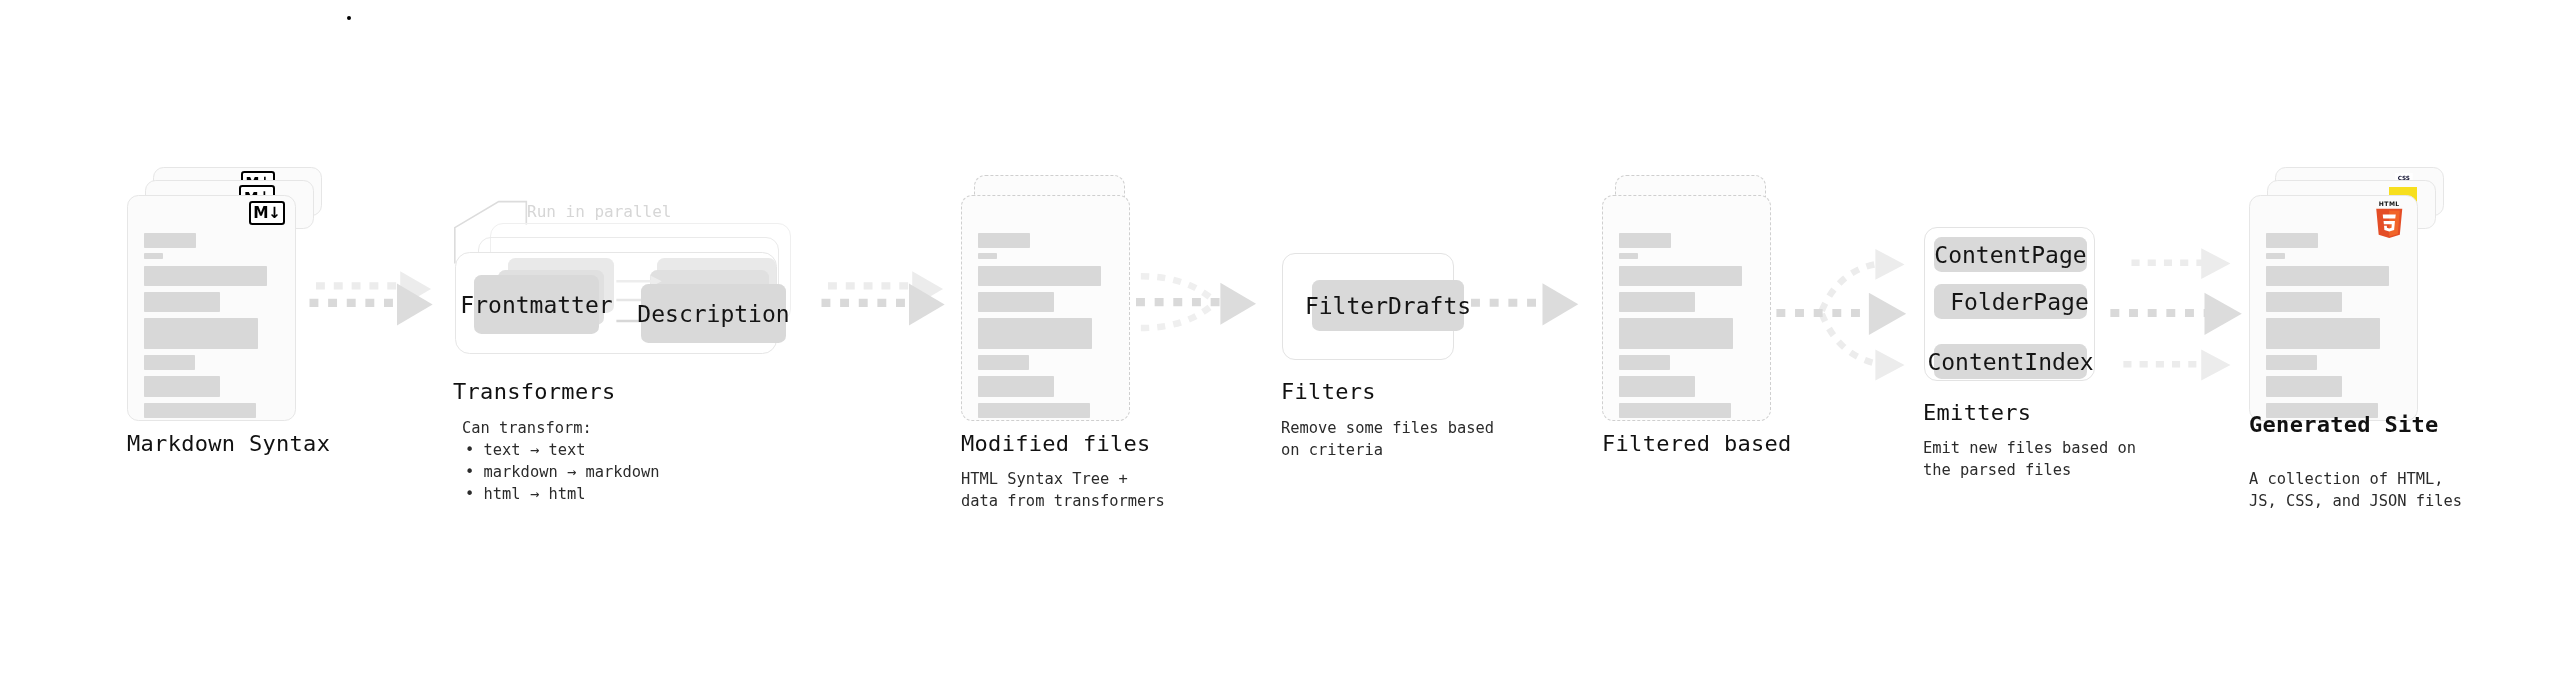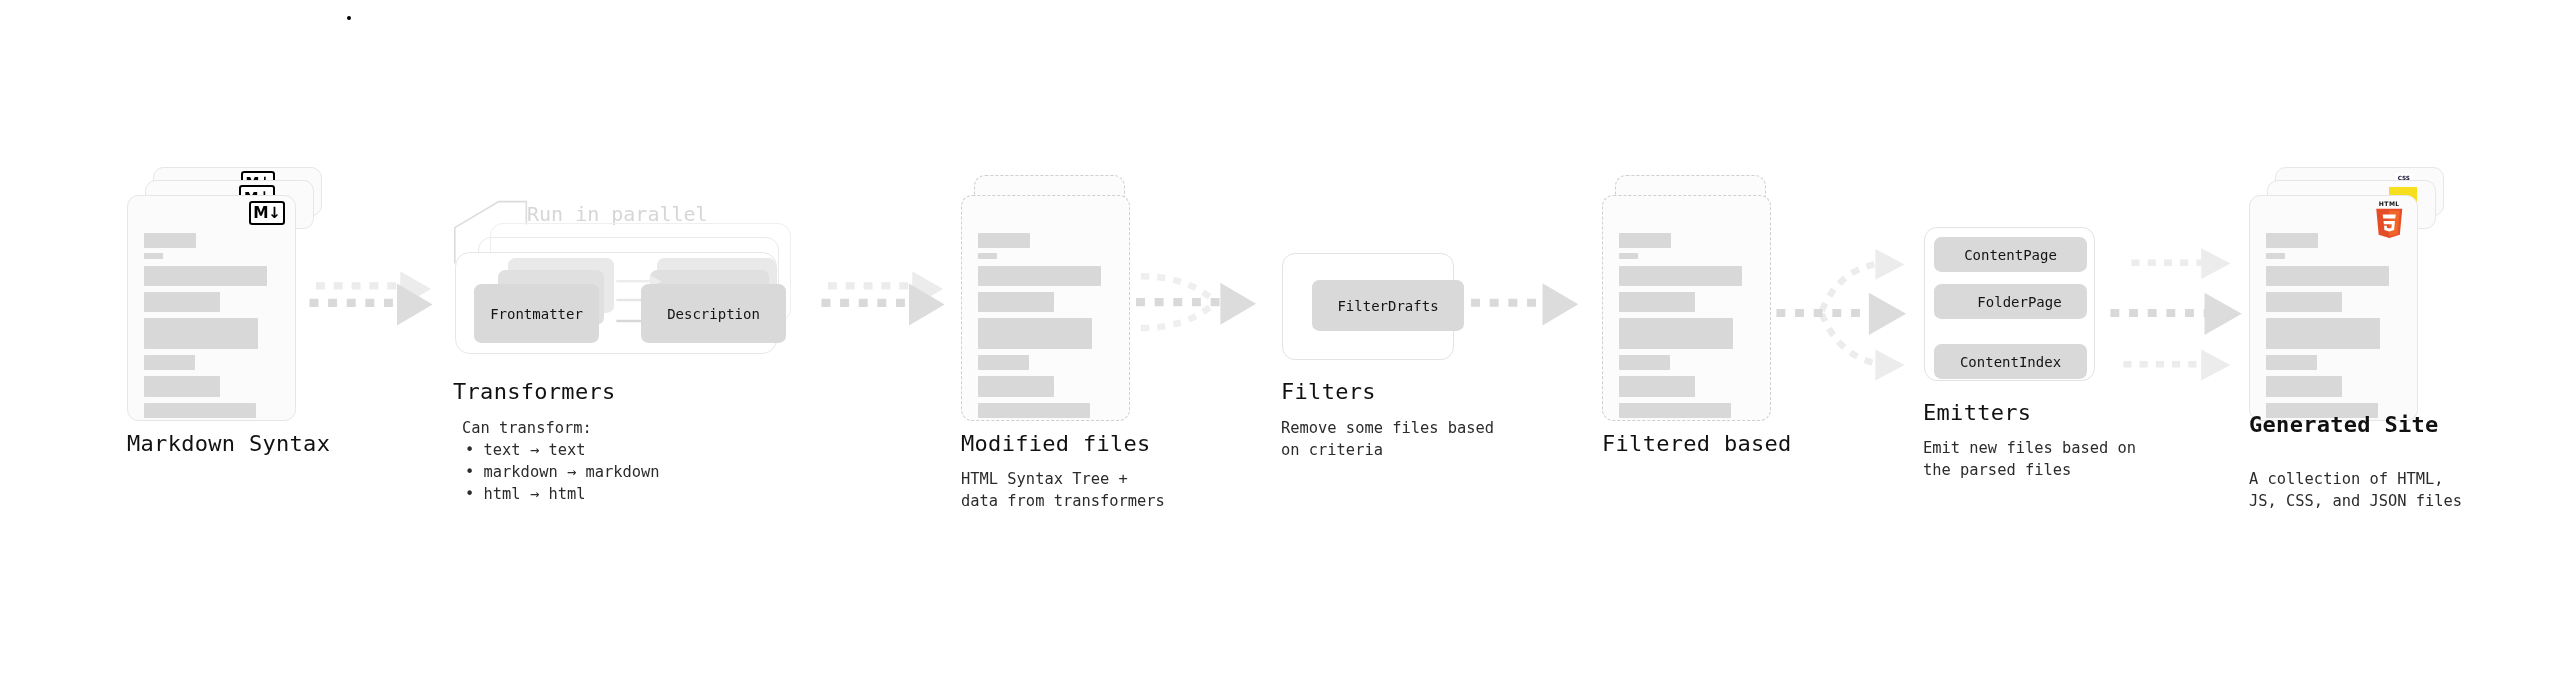--- a/index.html
+++ b/index.html
@@ -69,32 +69,32 @@
   }
   .panel.ghost{background:transparent;}
 
   
   .chip{
     position:absolute;
     box-sizing:border-box;
     background:#d9d9d9;
     border-radius:7.3px;
     display:flex;align-items:center;justify-content:center;
-    font-size:14px;
+    font-size:23px;
     color:#141414;
     white-space:nowrap;
     letter-spacing:0px;
   }
   .chip.g1{background:#e9e9e9;color:transparent;}
   .chip.g2{background:#e0e0e0;color:transparent;}
 
   
   .ghost-label{
     position:absolute;
-    font-size:20px;
+    font-size:16px;
     color:#d6d6d6;
     white-space:nowrap;
   }
 
   svg{position:absolute;overflow:visible;}
   .nosel{user-select:none;}
 </style>
 </head>
 <body>
 
@@ -159,21 +159,21 @@
       <g stroke="#e6e6e6" stroke-width="3">
         <line x1="0" y1="32" x2="48" y2="32"></line>
       </g>
       <polygon points="42,25 56,32 42,39" fill="#e6e6e6"></polygon>
       <g stroke="#d7d7d7" stroke-width="3">
         <line x1="0" y1="58" x2="48" y2="58"></line>
       </g>
       <polygon points="42,51 56,58 42,65" fill="#d7d7d7"></polygon>
     </svg>
 
-    <div class="chip nosel" style="left:474px;top:284px;width:125px;height:59px;">Frontmatter</div>
+    <div class="chip nosel" style="left:474px;top:275px;width:125px;height:59px;">Frontmatter</div>
     <div class="chip nosel" style="left:641px;top:284px;width:145px;height:59px;">Description</div>
 
     <div class="caption" style="left:453px;top:379px;">Transformers</div>
 
     <div class="subcaption" style="left:462px;top:417px;">Can transform:</div>
 
     <div class="subcaption" style="left:465px;top:439px;">• <span>text → text</span></div>
     <div class="subcaption" style="left:465px;top:461px;">• <span>markdown → markdown</span></div>
     <div class="subcaption" style="left:465px;top:483px;">• <span>html → html</span></div>
   </div>

